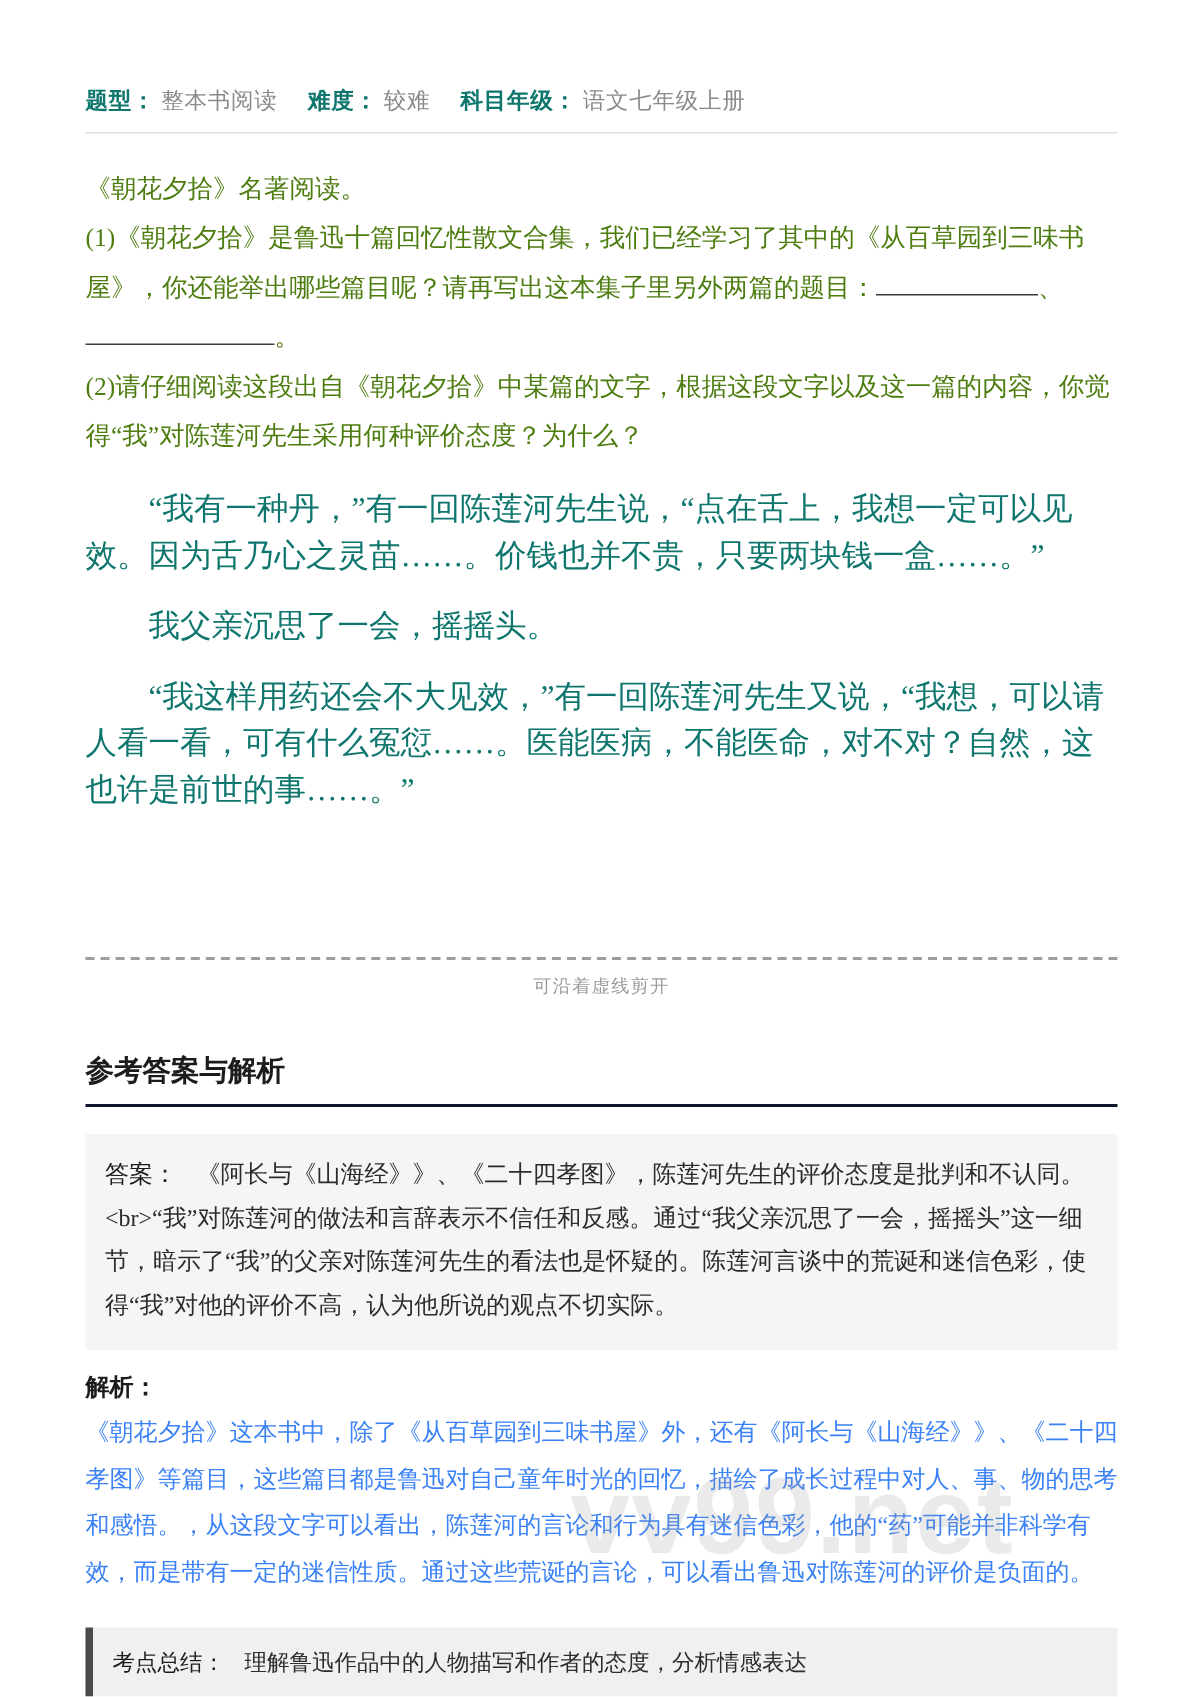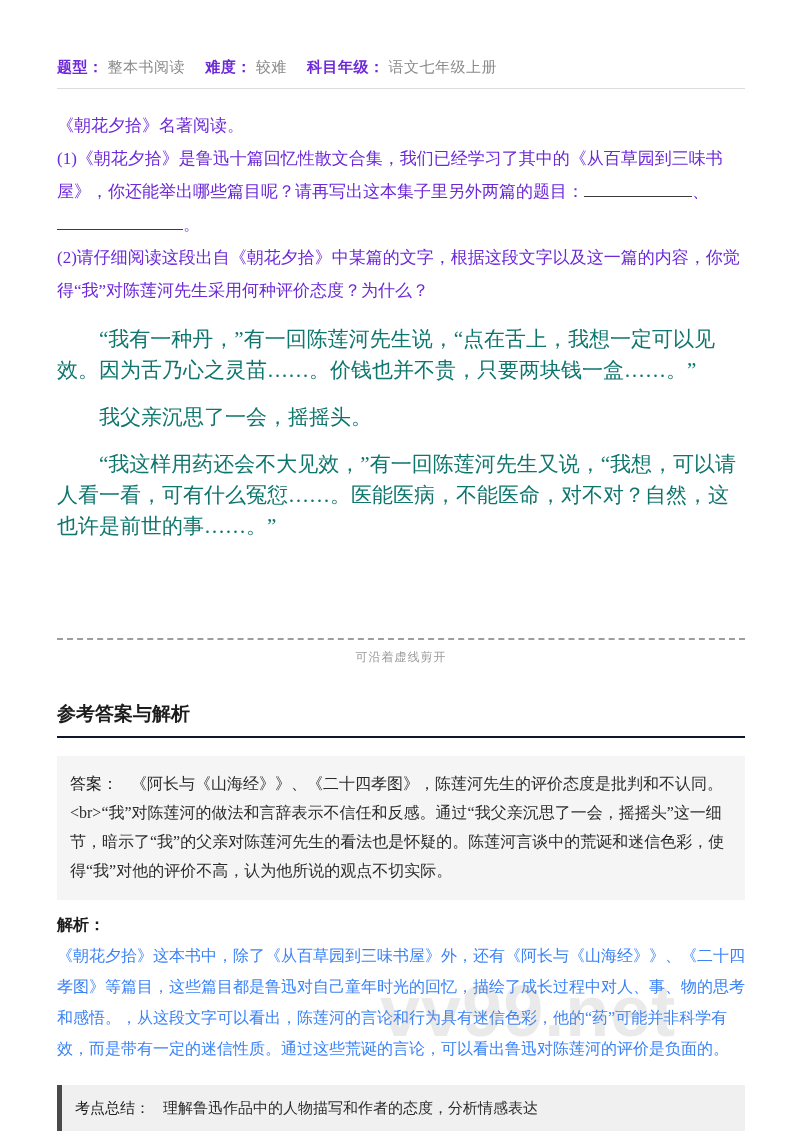--- a/index.html
+++ b/index.html
@@ -13,28 +13,28 @@
     box-sizing:border-box;
     padding:58px 55px 0 57px;
     overflow:hidden;
     color:#2e2e2e;
   }
 
   
   .meta-row { font-size:15px; color:#8a8a8a; letter-spacing:0.5px; }
   .meta-item { margin-right:16px; }
   .meta-label {
-    color:#6d28d9; font-weight:bold;
+    color:#0f766e; font-weight:bold;
     font-family:"Liberation Sans","DejaVu Sans",sans-serif;
     margin-right:4px;
   }
   .meta-rule { border:none; border-top:1px solid #dcdcdc; margin:11px 0 0 0; }
 
   
-  .question { margin-top:20px; font-size:17px; line-height:33px; color:#6d28d9; }
+  .question { margin-top:20px; font-size:17px; line-height:33px; color:#4d7c0f; }
   .question p { margin:0; }
   .blank {
     display:inline-block; height:1.05em;
     border-bottom:1px solid #3c3c3c;
     vertical-align:baseline;
   }
   .blank-1 { width:108px; }
   .blank-2 { width:126px; }
 
   

